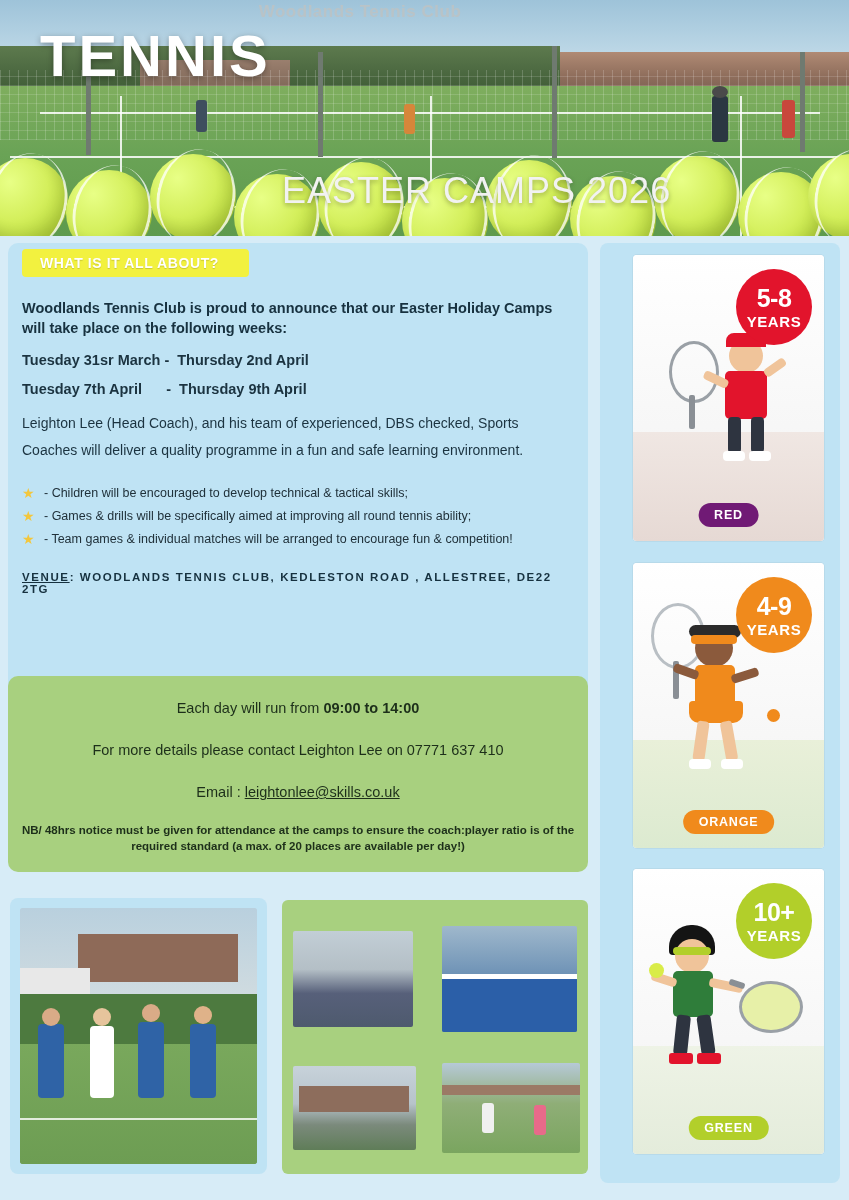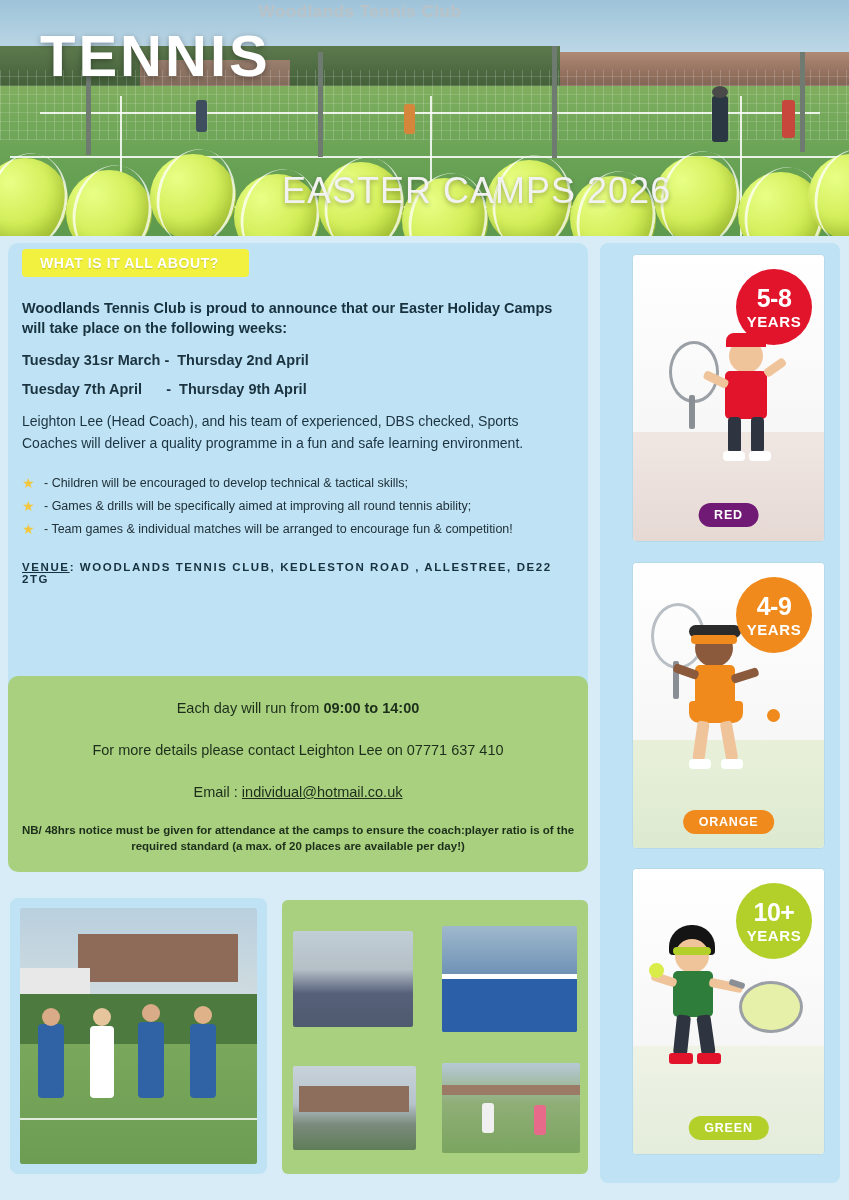--- a/index.html
+++ b/index.html
@@ -71,21 +71,21 @@
   }
   .badge span{
     color:#fff;font-size:14px;font-weight:bold;letter-spacing:.6px;padding-left:18px;
     text-shadow:0 1px 1px rgba(0,0,0,.18);
   }
   .info-inner{position:absolute;left:14px;top:55px;width:552px;}
   .lead{
     color:#17313f;font-size:14.5px;font-weight:bold;line-height:20px;margin:0 0 14px 0;
   }
   .dates{color:#1b3340;font-size:14.5px;font-weight:bold;margin:0 0 13px 0;white-space:pre;}
-  .para{color:#1b3340;font-size:14px;line-height:22px;margin:10px 0 0 0;}
+  .para{color:#1b3340;font-size:14px;line-height:27px;margin:10px 0 0 0;}
   .bullets{margin:18px 0 0 0;padding:0;list-style:none;}
   .bullets li{
     position:relative;padding-left:22px;color:#20313a;font-size:12.5px;line-height:23px;
   }
   .star{
     position:absolute;left:0;top:4px;width:14px;height:14px;color:#f3c73d;font-size:14px;line-height:14px;
   }
   .venue{
     margin-top:20px;color:#16313f;font-size:11.5px;letter-spacing:1.6px;font-weight:bold;
   }
@@ -228,21 +228,21 @@
 <div class="badge">
   <span>WHAT IS IT ALL ABOUT?</span>
 </div>
 
 <div class="green-card">
   <div class="gc-line1">
     <span>Each day will run from </span><b>09:00 to 14:00</b>
   </div>
   <div class="gc-line2">For more details please contact Leighton Lee on 07771 637 410</div>
   <div class="gc-line3">
-    <span>Email : </span><a href="#">individual@hotmail.co.uk</a>
+    <span>Email : </span><a href="#">leightonlee@skills.co.uk</a>
   </div>
   <div class="gc-note">NB/ 48hrs notice must be given for attendance at the camps to ensure the coach:player ratio is of the required standard (a max. of 20 places are available per day!)</div>
 </div>
 
 <div class="photo-left">
   <div class="shot">
     <div style="position:absolute;left:0;top:0;width:237px;height:86px;background:linear-gradient(180deg,#b9d0de 0%,#cfdbe0 100%);"></div>
     <div style="position:absolute;left:58px;top:26px;width:160px;height:48px;background:#8e6a58;"></div>
     <div style="position:absolute;left:0;top:60px;width:70px;height:28px;background:#e8e8e8;"></div>
     <div style="position:absolute;left:0;top:86px;width:237px;height:50px;background:#4d7a3f;"></div>

